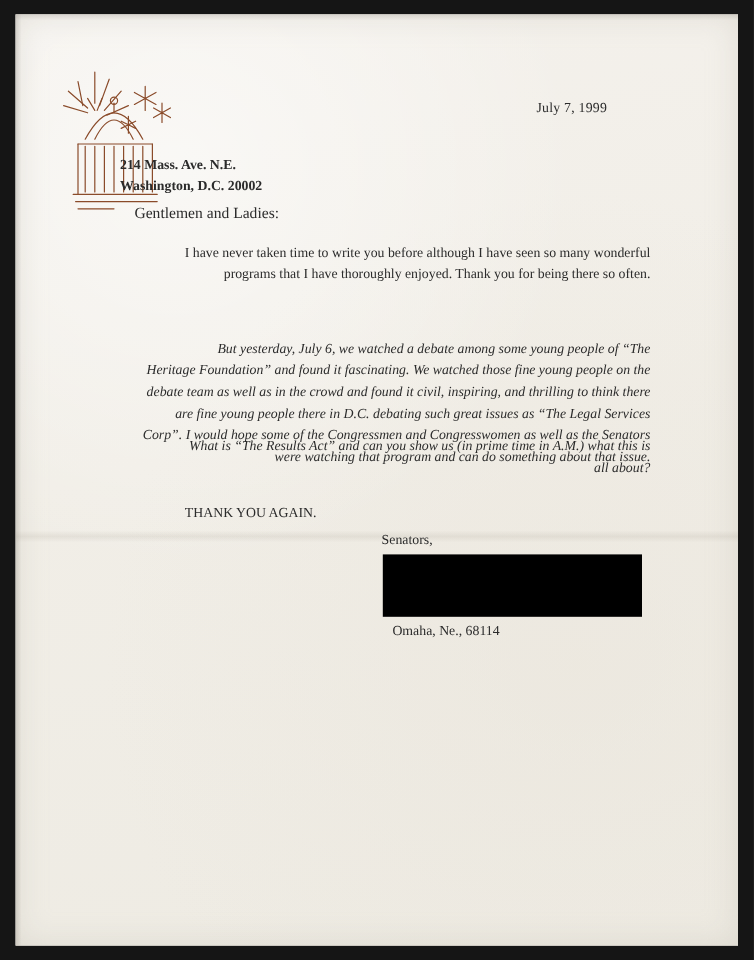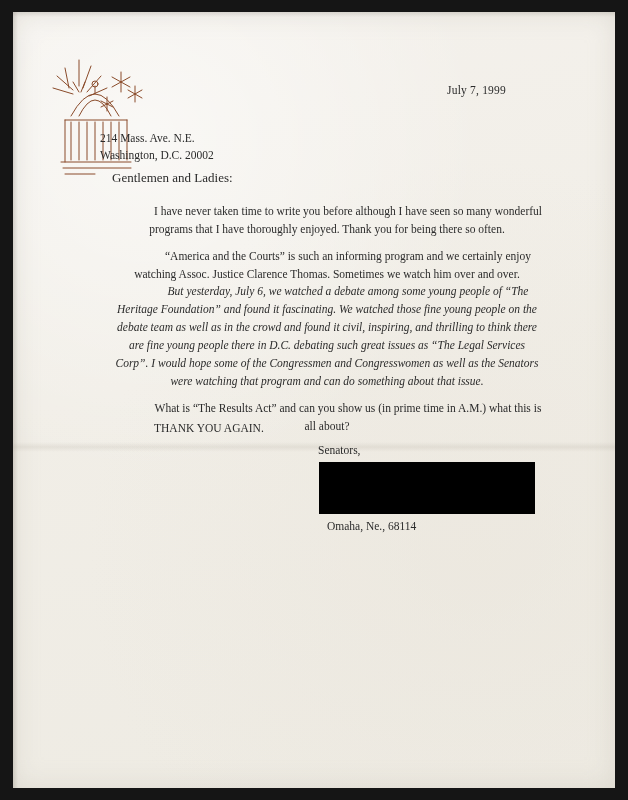--- a/index.html
+++ b/index.html
@@ -66,42 +66,42 @@
   }
   .cspan-mark svg { display: block; }
   .addr {
     position: absolute;
     left: 87px;
     top: 118px;
     font-size: 11.5px;
     line-height: 17px;
     color: #2b2b2b;
   }
-  .addr div { white-space: nowrap; }
+  .addr div { white-space: nowrap; font-weight: bold; }
   .salutation {
     position: absolute;
     left: 99px;
     top: 158px;
     font-size: 13px;
     color: #2b2b2b;
   }
   .para {
     position: absolute;
     left: 99px;
     width: 430px;
     font-size: 11.5px;
     line-height: 18px;
     color: #2b2b2b;
-    text-align: center;
+    text-align: right;
     text-indent: 42px;
   }
   .p1 { top: 190px; }
   .p2 { top: 235px; }
   .p3 { top: 270px; font-style: italic; }
-  .p4 { top: 387px; }
+  .p4 { top: 351px; font-style: italic; }
   .thanks {
     position: absolute;
     left: 141px;
     top: 410px;
     font-size: 11.5px;
     color: #2b2b2b;
     text-align: center;
   }
   .sincerely {
     position: absolute;
@@ -199,21 +199,20 @@
       <div class="date">July 7, 1999</div>
 
       <div class="addr">
         <div>214 Mass. Ave. N.E.</div>
         <div>Washington, D.C. 20002</div>
       </div>
 
       <div class="salutation">Gentlemen and Ladies:</div>
 
       <div class="para p1">I have never taken time to write you before although I have seen so many wonderful programs that I have thoroughly enjoyed.  Thank you for being there so often.</div>
-      <div class="para p2">“America and the Courts” is such an informing program and we certainly enjoy watching Assoc. Justice Clarence Thomas.  Sometimes we watch him over and over.</div>
       <div class="para p3">But yesterday, July 6, we watched a debate among some young people of “The Heritage Foundation” and found it fascinating.  We watched those fine young people on the debate team as well as in the crowd and found it civil, inspiring, and thrilling to think there are fine young people there in D.C. debating such great issues as “The Legal Services Corp”.  I would hope some of the Congressmen and Congresswomen as well as the Senators were watching that program and can do something about that issue.</div>
       <div class="para p4">What is “The Results Act” and can you show us (in prime time in A.M.) what this is all about?</div>
 
       <div class="thanks">THANK YOU AGAIN.</div>
 
       <div class="sincerely">Senators,</div>
       <div class="redaction"></div>
       <div class="city-line">Omaha, Ne., 68114</div>
 
     </div>

